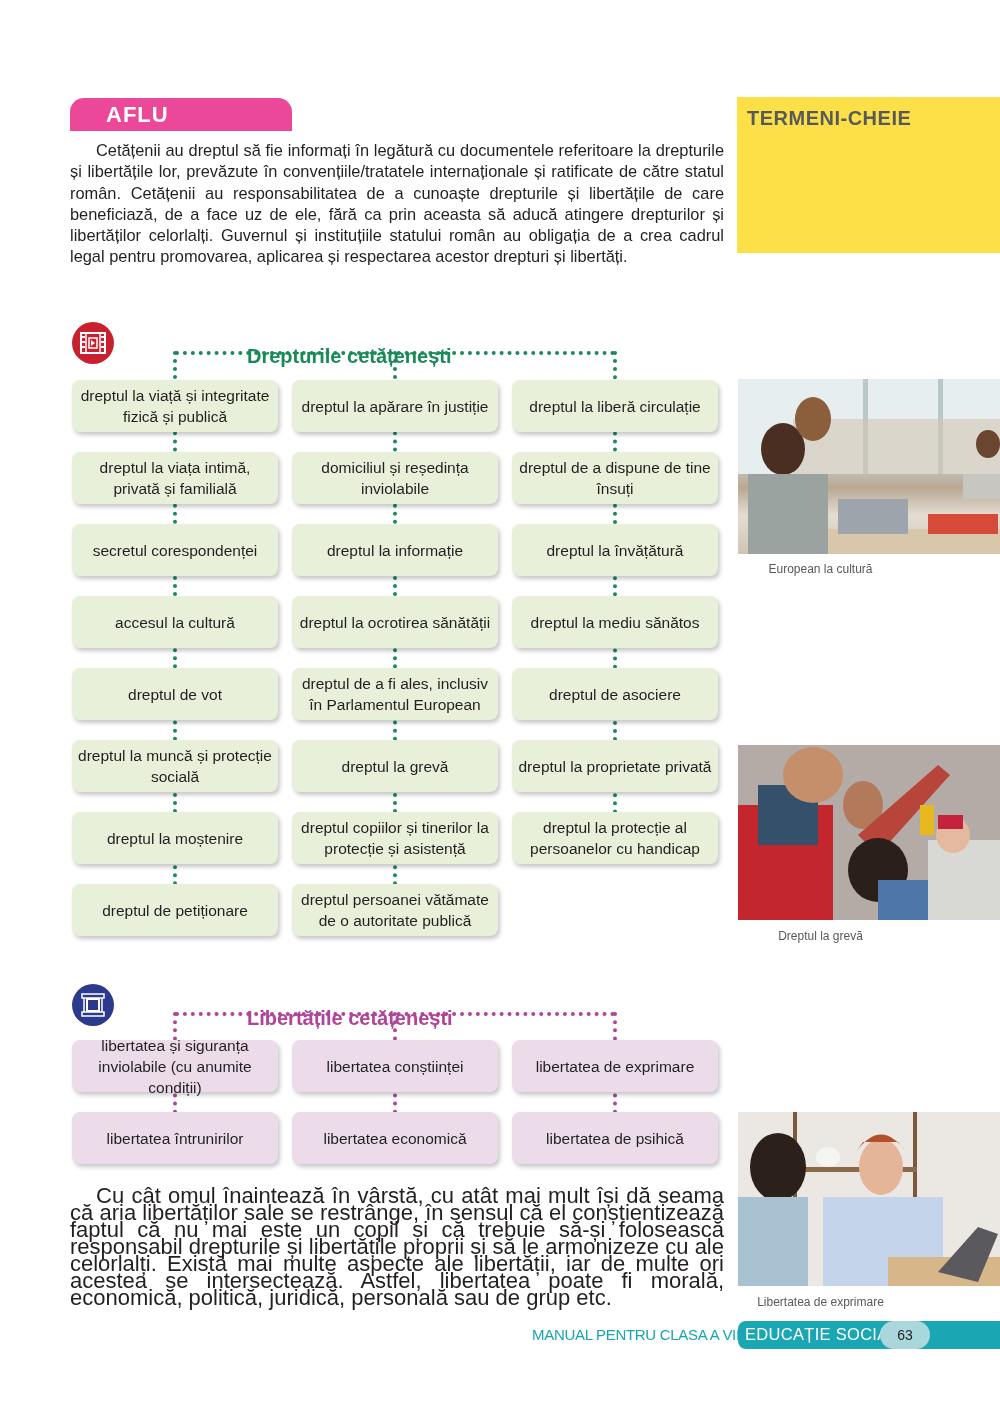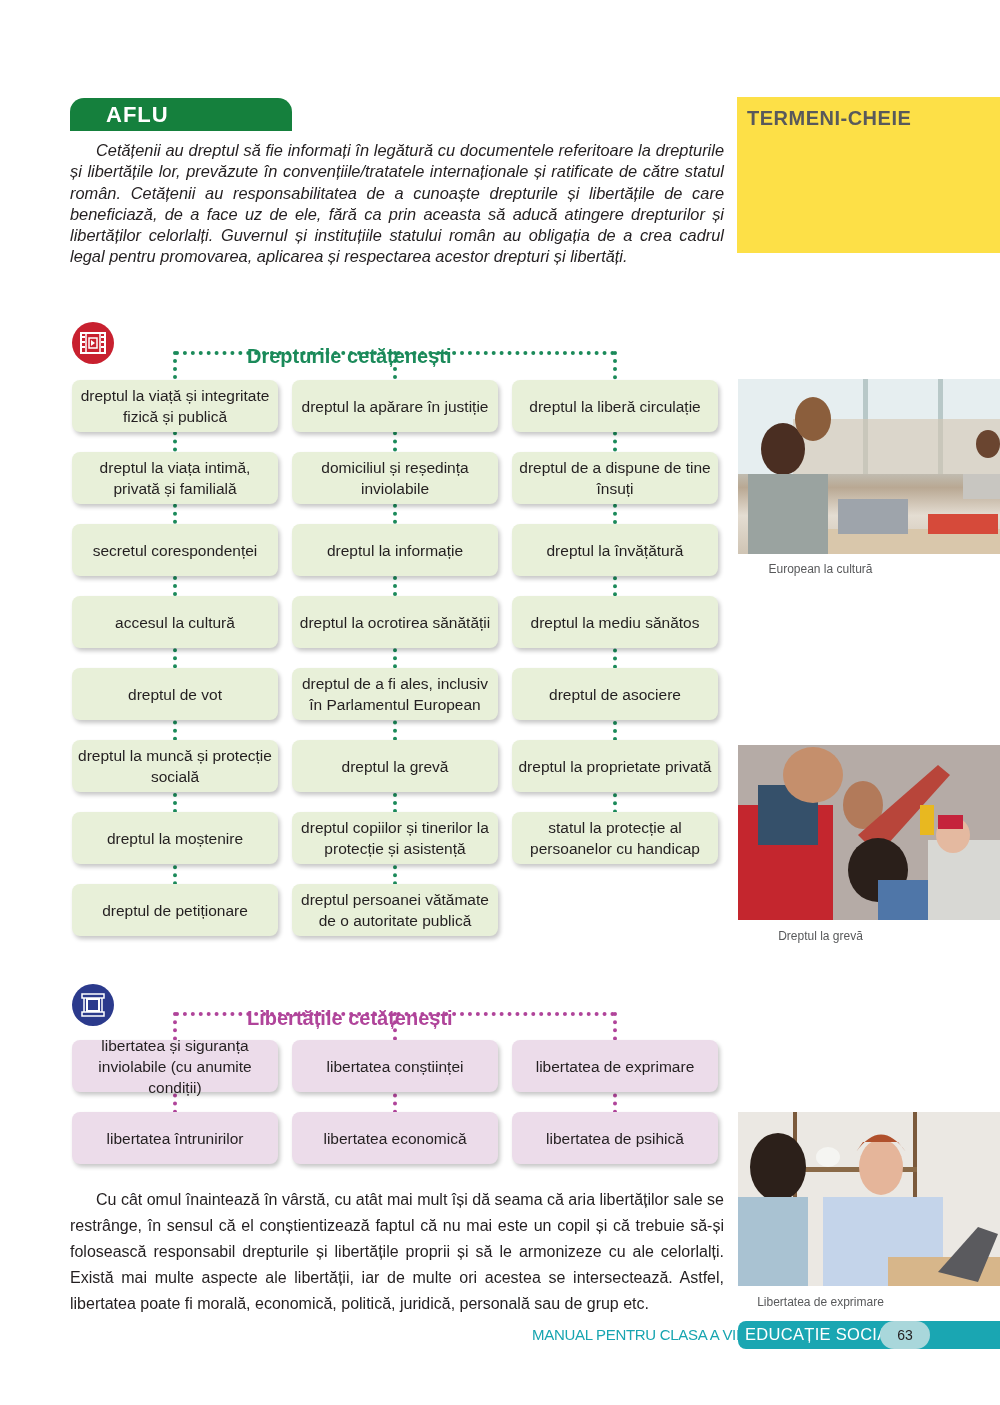--- a/index.html
+++ b/index.html
@@ -1,44 +1,44 @@
 <!DOCTYPE html>
 <html><head>
 <meta charset="utf-8">
 <style>
   html, body { margin:0; padding:0; }
   body { width:1000px; height:1405px; background:#ffffff; position:relative; overflow:hidden;
          font-family:"Liberation Sans Narrow","Liberation Sans", sans-serif; color:#231f20; }
   .abs { position:absolute; }
   
-  .aflu-tab { left:70px; top:98px; width:222px; height:33px; background:#15803d; border-radius:14px 14px 0 0;
+  .aflu-tab { left:70px; top:98px; width:222px; height:33px; background:#ec4899; border-radius:14px 14px 0 0;
               color:#fff; font-weight:bold; font-size:22px; letter-spacing:1px; box-sizing:border-box; padding:4px 0 0 36px; }
   .intro { left:70px; top:140px; width:654px; font-size:16.4px; line-height:21.3px; text-align:justify; }
-  .intro p { margin:0; text-indent:26px;font-style:italic; }
+  .intro p { margin:0; text-indent:26px; }
   
   .terms { left:737px; top:97px; width:263px; height:156px; background:#fde047; box-sizing:border-box; padding:10px 10px 0 10px; }
   .terms h3 { margin:0 0 12px 0; font-size:20px; color:#58595b; font-weight:bold; letter-spacing:0.5px; }
   .terms ul { margin:0; padding:0 0 0 22px; font-size:17px; line-height:21px; }
   .terms li { margin-bottom:4px; width:150px; }
   
   .sec-icon { width:42px; height:42px; border-radius:50%; display:flex; align-items:center; justify-content:center; }
   .sec-title { font-weight:bold; font-size:20px; width:300px;margin-top:24px; }
   
   .box { position:absolute; width:206px; height:52px; border-radius:8px; display:flex; align-items:center; justify-content:center;
          text-align:center; font-size:15.5px; line-height:21px; box-shadow:2px 3px 4px rgba(0,0,0,0.22); box-sizing:border-box; padding:0 4px; }
   .box.g { background:#e8f0d9; }
   .box.p { background:#ecdcea; }
   .dots-h { position:absolute; height:0; border-top:4px dotted; }
   .dots-v { position:absolute; width:0; border-left:4px dotted; }
   .g-line { border-color:#1b8a5a; }
   .p-line { border-color:#b0449a; }
   
   .photo { position:absolute; left:738px; width:262px; overflow:hidden; }
   .caption { position:absolute; left:738px; width:165px; text-align:center; font-size:12px; color:#58595b; }
-  .outro { left:70px; top:1187px; width:654px; font-size:16px; line-height:26px; text-align:justify; }
+  .outro { left:70px; top:1187px; width:654px; font-size:22px; line-height:17px; text-align:justify; }
   .outro p { margin:0; text-indent:26px; }
   
   .footer-left { left:532px; top:1326px; font-size:15px; color:#17a5b0; letter-spacing:-0.3px; }
   .footer-bar { left:738px; top:1321px; width:262px; height:28px; background:#1aa6b2; border-radius:8px 0 0 8px; }
   .footer-subj { left:745px; top:1325px; color:#fff; font-size:16.5px; letter-spacing:0.3px; }
   .footer-page { left:880px; top:1321px; width:50px; height:28px; border-radius:14px; background:#a9d7db; color:#231f20;
                  font-size:14px; display:flex; align-items:center; justify-content:center; }
 </style>
 </head>
 <body>
@@ -90,21 +90,21 @@
     <div class="box g" style="left: 292px; top: 740px;">dreptul la grevă</div>
     <div class="box g" style="left: 292px; top: 812px;">dreptul copiilor și tinerilor la protecție și asistență</div>
     <div class="box g" style="left: 292px; top: 884px;">dreptul persoanei vătămate de o autoritate publică</div>
     <div class="dots-v g-line" style="left: 613px; top: 351px; height: 471px;"></div>
     <div class="box g" style="left: 512px; top: 380px;">dreptul la liberă circulație</div>
     <div class="box g" style="left: 512px; top: 452px;">dreptul de a dispune de tine însuți</div>
     <div class="box g" style="left: 512px; top: 524px;">dreptul la învățătură</div>
     <div class="box g" style="left: 512px; top: 596px;">dreptul la mediu sănătos</div>
     <div class="box g" style="left: 512px; top: 668px;">dreptul de asociere</div>
     <div class="box g" style="left: 512px; top: 740px;">dreptul la proprietate privată</div>
-    <div class="box g" style="left: 512px; top: 812px;">statul la protecție al persoanelor cu handicap</div>
+    <div class="box g" style="left: 512px; top: 812px;">dreptul la protecție al persoanelor cu handicap</div>
   </div>
 
 <div class="abs sec-icon" style="left:72px;top:984px;background:#2b3a8c;">
   <svg width="26" height="26" viewBox="0 0 26 26">
       <rect x="2" y="2" width="22" height="4" fill="none" stroke="#fff" stroke-width="1.5"></rect>
       <rect x="2" y="20" width="22" height="4" fill="none" stroke="#fff" stroke-width="1.5"></rect>
       <rect x="7" y="7" width="12" height="12" fill="none" stroke="#fff" stroke-width="2"></rect>
       <line x1="4" y1="6" x2="4" y2="20" stroke="#fff" stroke-width="1.5"></line>
       <line x1="22" y1="6" x2="22" y2="20" stroke="#fff" stroke-width="1.5"></line>
     </svg>

